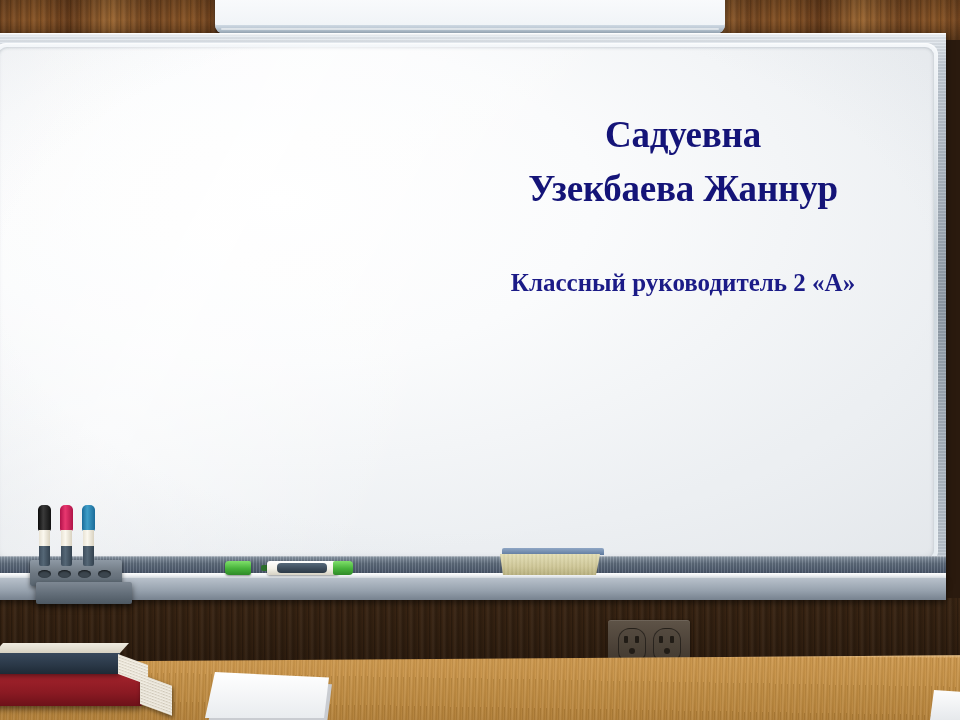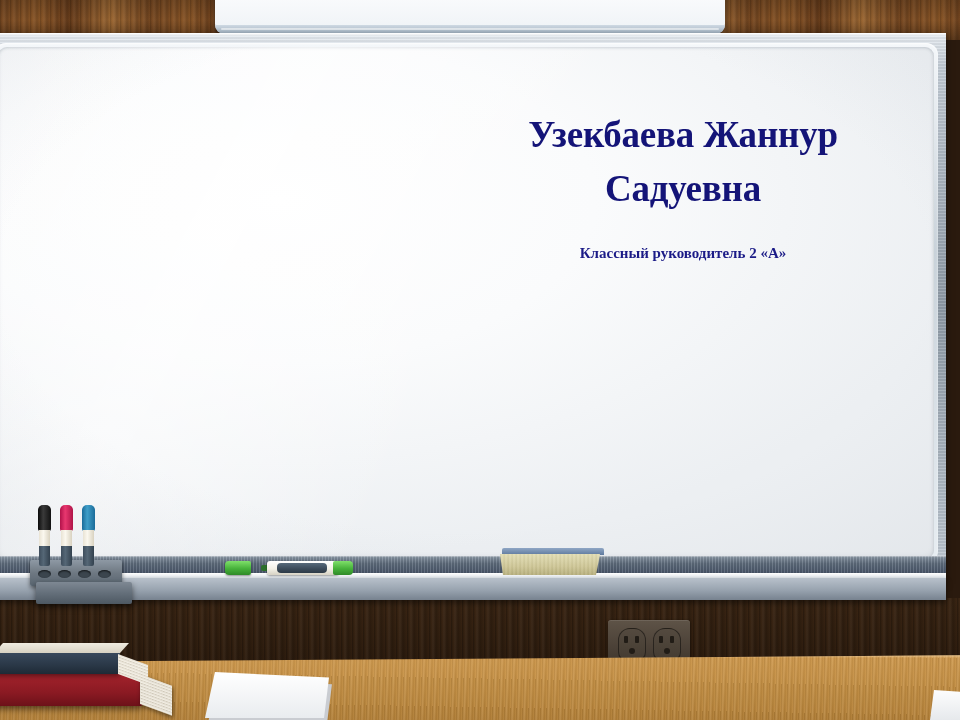--- a/index.html
+++ b/index.html
@@ -152,24 +152,24 @@
   .line-role {
     font-family: "Liberation Serif", "DejaVu Serif", serif;
     font-size: 26px;
     font-weight: 700;
     line-height: 1.22;
     margin-top: 9px;
     color: #191985;
   }
   .line-class {
     font-family: "Liberation Serif", "DejaVu Serif", serif;
-    font-size: 15px;
+    font-size: 25px;
     font-weight: 700;
     line-height: 1.2;
-    margin-top: 28px;
+    margin-top: 52px;
     color: #1b1b87;
   }
 
   
   .ledge {
     position: absolute;
     left: -14px; top: 556px;
     width: 960px; height: 44px;
     z-index: 5;
   }
@@ -498,22 +498,22 @@
     <div class="board-frame-hl"></div>
     <div class="board-bevel"></div>
     <div class="board-surface">
       <div class="board-sheen"></div>
       <div class="board-vign"></div>
     </div>
     <div class="board-frame-sh"></div>
   </div>
 
   <div class="text-block">
+    <div class="line-name">Садуевна</div>
     <div class="line-name">Узекбаева Жаннур</div>
-    <div class="line-name">Садуевна</div>
     <div class="line-class">Классный  руководитель 2 «А»</div>
   </div>
 
   <div class="ledge">
     <div class="ledge-top"></div>
     <div class="ledge-lip"></div>
     <div class="ledge-front"></div>
   </div>
 
   <div class="marker-v mk-black">

